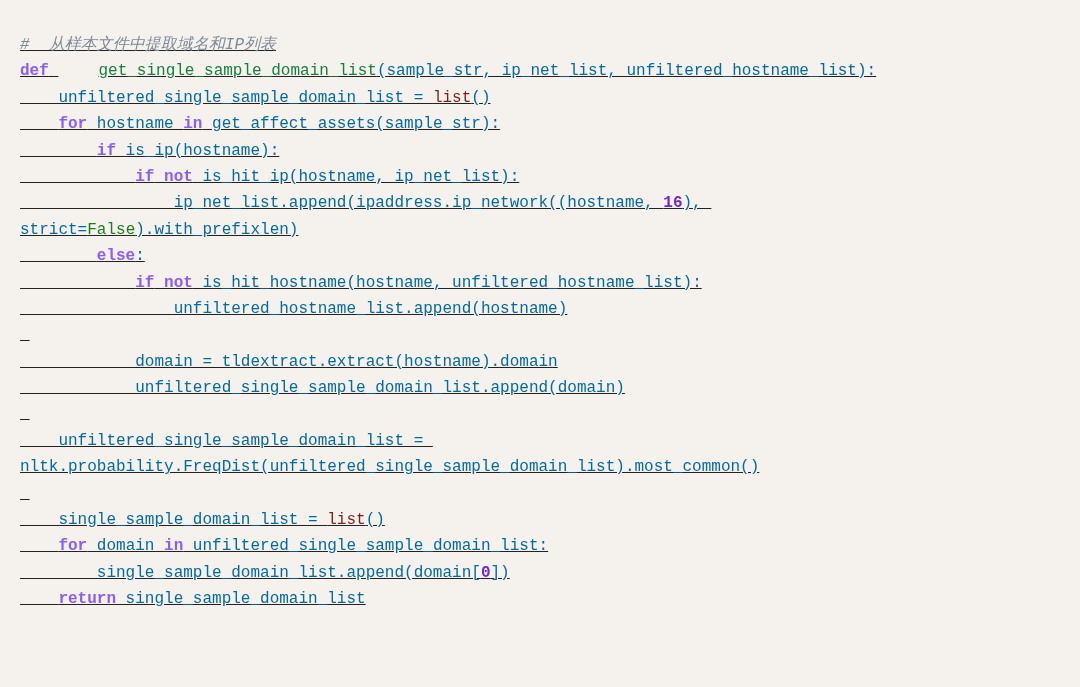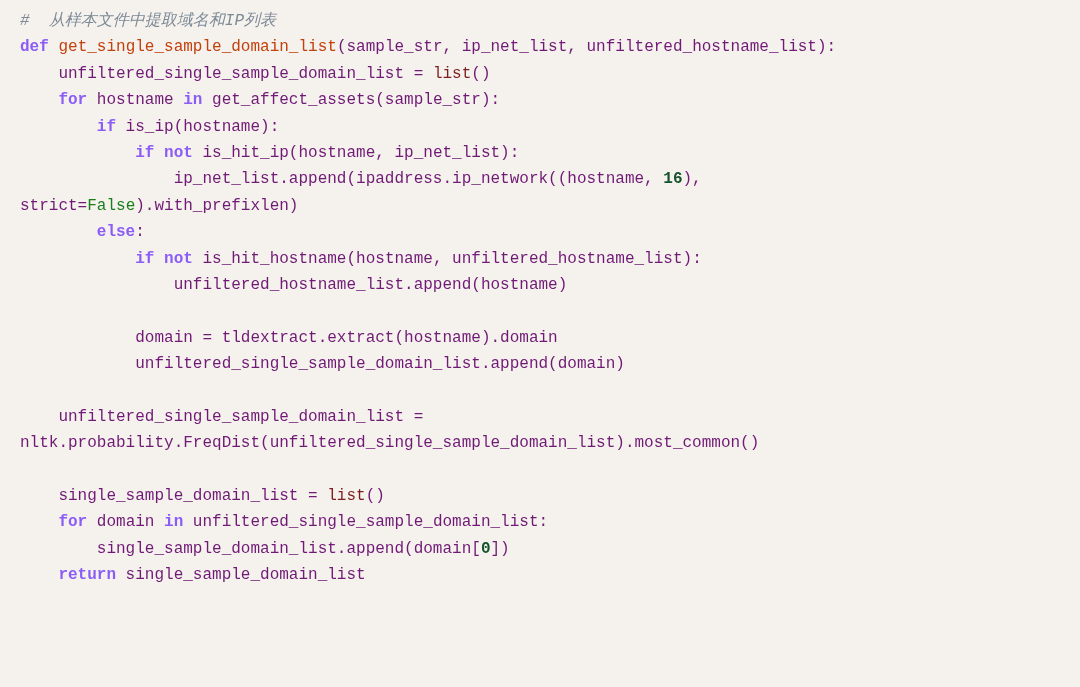--- a/index.html
+++ b/index.html
@@ -4,29 +4,30 @@
 <style>
   body {
     margin: 0;
     padding: 0;
     background: #f5f2ee;
     font-family: "SF Mono", Monaco, Menlo, Consolas, "Courier New", monospace;
     font-size: 16px;
     line-height: 1.65;
   }
   .code-block {
-    padding: 8px 20px;
+    padding: 32px 20px;
     white-space: pre;
     color: #222;
     overflow-x: auto;
+    text-decoration: underline;
   }
   .tok-comment { color: #7d8a96; font-style: italic; }
   .tok-keyword { color: #8b5cf6; font-weight: bold; }
   .tok-builtin { color: #7f1d1d; }
-  .tok-funcname { color: #c2410c; }
-  .tok-number  { color: #14532d; font-weight: bold; }
+  .tok-funcname { color: #15803d; margin-left: 40px; }
+  .tok-number  { color: #6d28d9; font-weight: bold; }
   .tok-constant{ color: #1a7f1a; }
-  .tok-plain   { color: #701a75; }
+  .tok-plain   { color: #0369a1; }
 </style>
 </head>
 <body>
 
 <div class="code-block" id="code-container"><div><span class="tok-comment">#  从样本文件中提取域名和IP列表</span></div><div><span class="tok-keyword">def</span><span class="tok-plain"> </span><span class="tok-funcname">get_single_sample_domain_list</span><span class="tok-plain">(sample_str, ip_net_list, unfiltered_hostname_list):</span></div><div><span class="tok-plain">    unfiltered_single_sample_domain_list = </span><span class="tok-builtin">list</span><span class="tok-plain">()</span></div><div><span class="tok-plain">    </span><span class="tok-keyword">for</span><span class="tok-plain"> hostname </span><span class="tok-keyword">in</span><span class="tok-plain"> get_affect_assets(sample_str):</span></div><div><span class="tok-plain">        </span><span class="tok-keyword">if</span><span class="tok-plain"> is_ip(hostname):</span></div><div><span class="tok-plain">            </span><span class="tok-keyword">if</span><span class="tok-plain"> </span><span class="tok-keyword">not</span><span class="tok-plain"> is_hit_ip(hostname, ip_net_list):</span></div><div><span class="tok-plain">                ip_net_list.append(ipaddress.ip_network((hostname, </span><span class="tok-number">16</span><span class="tok-plain">), </span></div><div><span class="tok-plain">strict=</span><span class="tok-constant">False</span><span class="tok-plain">).with_prefixlen)</span></div><div><span class="tok-plain">        </span><span class="tok-keyword">else</span><span class="tok-plain">:</span></div><div><span class="tok-plain">            </span><span class="tok-keyword">if</span><span class="tok-plain"> </span><span class="tok-keyword">not</span><span class="tok-plain"> is_hit_hostname(hostname, unfiltered_hostname_list):</span></div><div><span class="tok-plain">                unfiltered_hostname_list.append(hostname)</span></div><div>&nbsp;</div><div><span class="tok-plain">            domain = tldextract.extract(hostname).domain</span></div><div><span class="tok-plain">            unfiltered_single_sample_domain_list.append(domain)</span></div><div>&nbsp;</div><div><span class="tok-plain">    unfiltered_single_sample_domain_list = </span></div><div><span class="tok-plain">nltk.probability.FreqDist(unfiltered_single_sample_domain_list).most_common()</span></div><div>&nbsp;</div><div><span class="tok-plain">    single_sample_domain_list = </span><span class="tok-builtin">list</span><span class="tok-plain">()</span></div><div><span class="tok-plain">    </span><span class="tok-keyword">for</span><span class="tok-plain"> domain </span><span class="tok-keyword">in</span><span class="tok-plain"> unfiltered_single_sample_domain_list:</span></div><div><span class="tok-plain">        single_sample_domain_list.append(domain[</span><span class="tok-number">0</span><span class="tok-plain">])</span></div><div><span class="tok-plain">    </span><span class="tok-keyword">return</span><span class="tok-plain"> single_sample_domain_list</span></div></div>
 
 </body></html>

